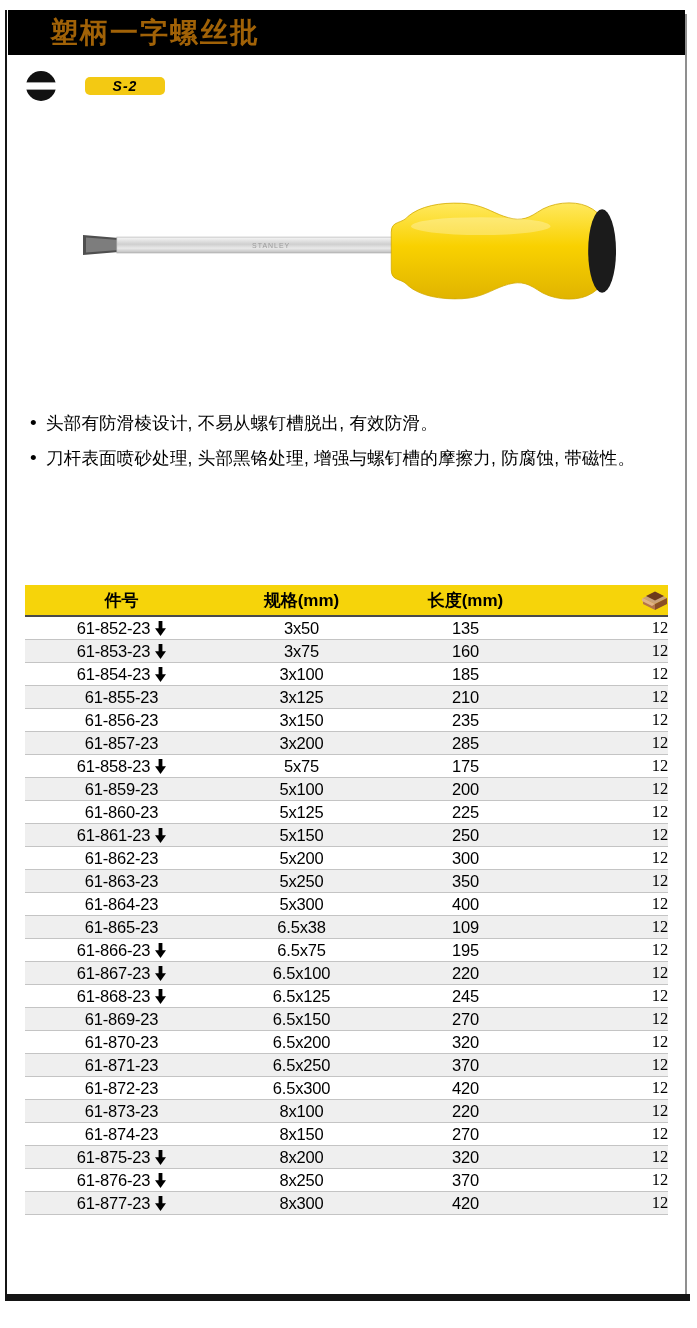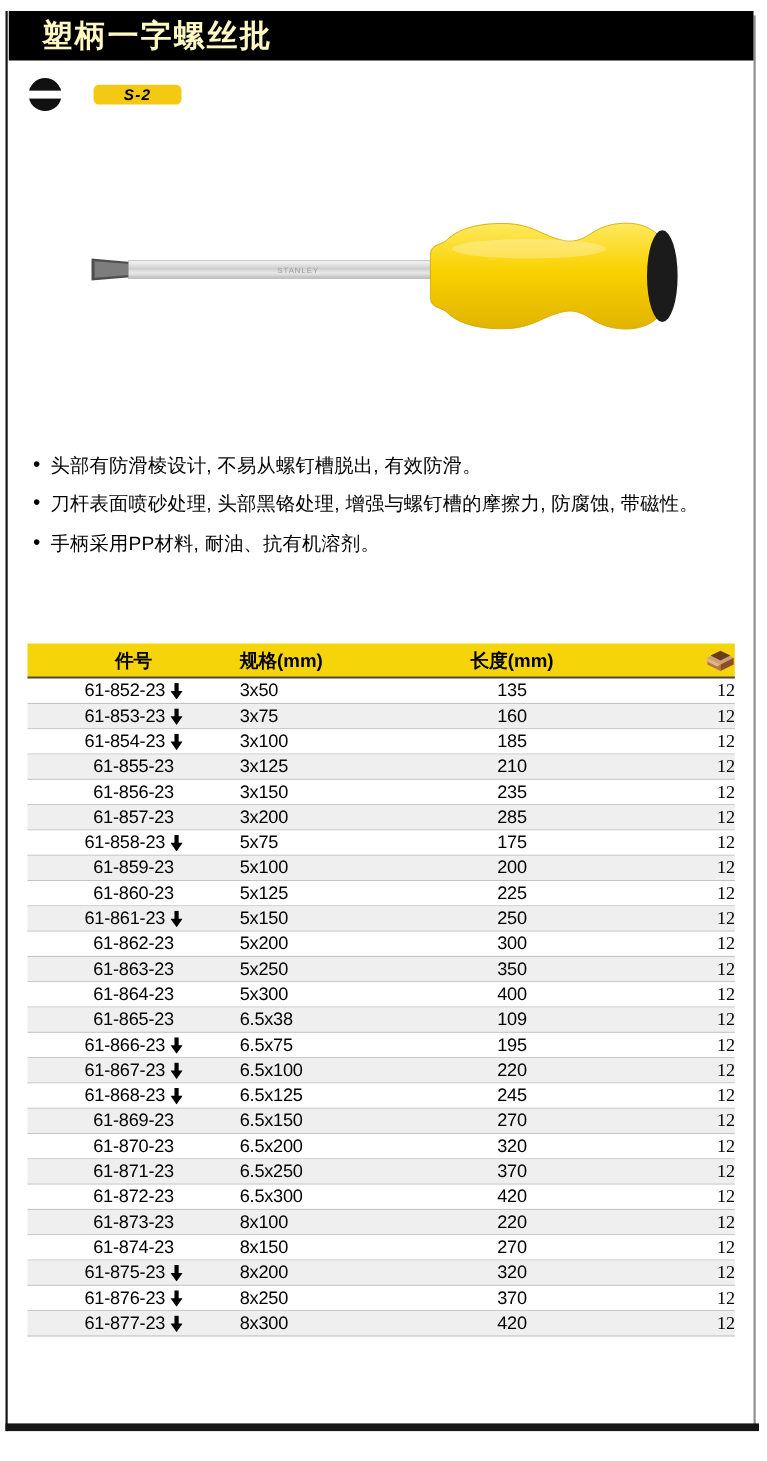--- a/index.html
+++ b/index.html
@@ -7,21 +7,21 @@
         font-family:"Liberation Sans","DejaVu Sans",sans-serif;color:#000;overflow:hidden;}
 
   
   .frame-left{position:absolute;left:5px;top:10px;width:2px;height:1291px;background:#151515;}
   .frame-right{position:absolute;left:685px;top:14px;width:2px;height:1284px;background:#8f8f8f;}
   .frame-bottom{position:absolute;left:5px;top:1294px;width:685px;height:7px;background:#151515;}
 
   
   .title-bar{position:absolute;left:8px;top:10px;width:677px;height:45px;background:#000;
              display:flex;align-items:center;box-sizing:border-box;padding-left:30px;}
-  .title-bar h1{margin:0;color:#fef9c3;font-size:28px;font-weight:bold;letter-spacing:2px;}
+  .title-bar h1{margin:12px;color:#a16207;font-size:28px;font-weight:bold;letter-spacing:2px;}
 
   
   .badge-row{position:absolute;left:25px;top:70px;display:flex;align-items:center;height:32px;}
   .slot-icon{width:32px;height:32px;display:block;}
   .s2-badge{margin-left:28px;width:80px;height:18px;border-radius:5px;background:#F3C913;
             display:flex;align-items:center;justify-content:center;}
   .s2-badge span{font-size:14px;font-weight:bold;font-style:italic;letter-spacing:1px;}
 
   
   .product{position:absolute;left:83px;top:190px;width:537px;height:122px;}
@@ -33,21 +33,21 @@
   .features li::before{content:"\2022";position:absolute;left:2px;top:-1px;font-size:19px;}
 
   
   .spec-table{position:absolute;left:25px;top:585px;width:643px;}
   .t-head{display:flex;height:30px;align-items:center;background:#F6D40A;
           border-bottom:2px solid #4a4a4a;font-weight:bold;font-size:17px;}
   .t-row{display:flex;height:23px;align-items:center;font-size:16.5px;
          border-bottom:1px solid #c4c4c4;box-sizing:border-box;background:#fff;}
   .t-row.alt{background:#EFEFEF;}
   .c1{width:30%;text-align:center;}
-  .c2{width:26%;text-align:left;}
+  .c2{width:26%;text-align:center;}
   .c3{width:25%;text-align:center;}
   .c4{width:19%;text-align:right;font-family:Liberation Serif, serif;}
   .c1,.c2,.c3,.c4{letter-spacing:-0.2px;}
   .t-head .c1,.t-head .c2,.t-head .c3{letter-spacing:0;}
   .part-wrap{display:inline-flex;align-items:center;justify-content:center;}
   .dn-arrow{margin-left:5px;display:inline-block;line-height:0;}
   .pack-icon{display:inline-block;vertical-align:middle;}
 </style>
 </head>
 <body>
@@ -108,21 +108,20 @@
       C359,110 339,106 327,96
       C321,88 310,92 310,80 Z"></path>
     <ellipse cx="400" cy="36" rx="70" ry="9" fill="#ffffff" opacity="0.28"></ellipse>
 
     <ellipse cx="522" cy="61" rx="14" ry="42" fill="#1b1b1b"></ellipse>
   </svg>
 
   <ul class="features">
       <li>头部有防滑棱设计, 不易从螺钉槽脱出, 有效防滑。</li>
       <li>刀杆表面喷砂处理, 头部黑铬处理, 增强与螺钉槽的摩擦力, 防腐蚀, 带磁性。</li>
-      <li>手柄采用PP材料, 耐油、抗有机溶剂。</li>
     </ul>
 
   <div class="spec-table">
     <div class="t-head">
       <div class="c1">件号</div>
       <div class="c2">规格(mm)</div>
       <div class="c3">长度(mm)</div>
       <div class="c4">
         <svg class="pack-icon" width="26" height="20" viewBox="0 0 26 20">
           <polygon points="13,1 25,7 13,13 1,7" fill="#caa27a"></polygon>

